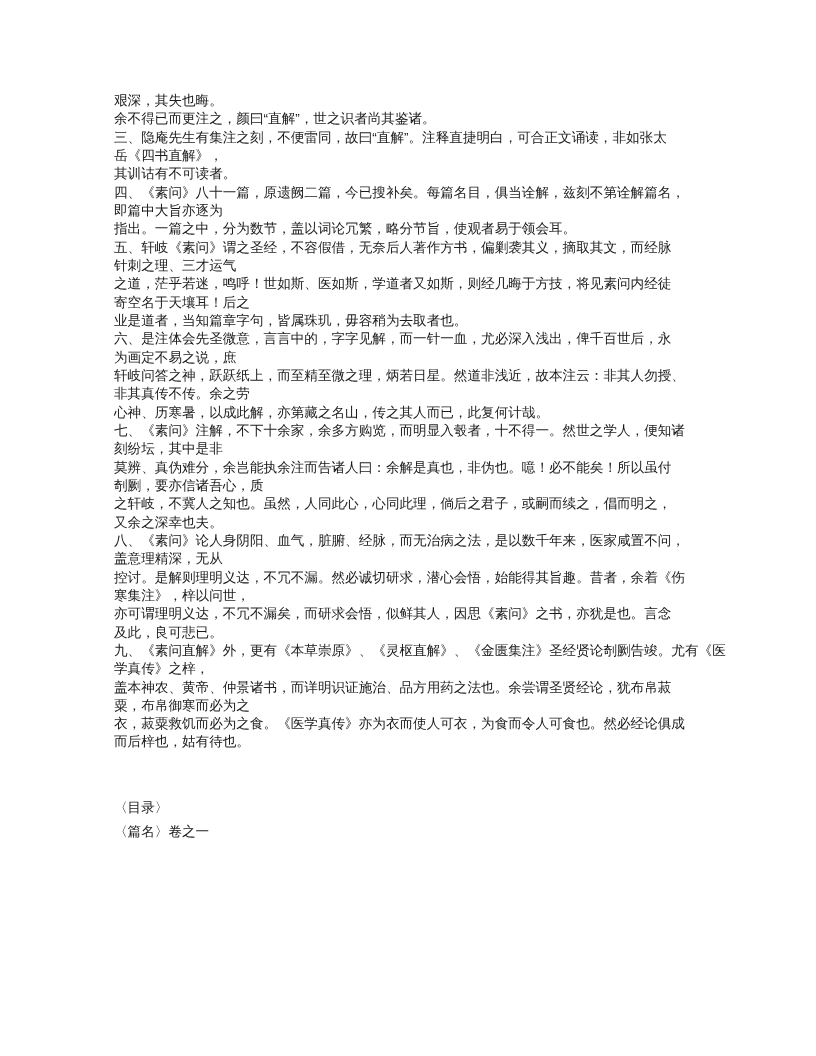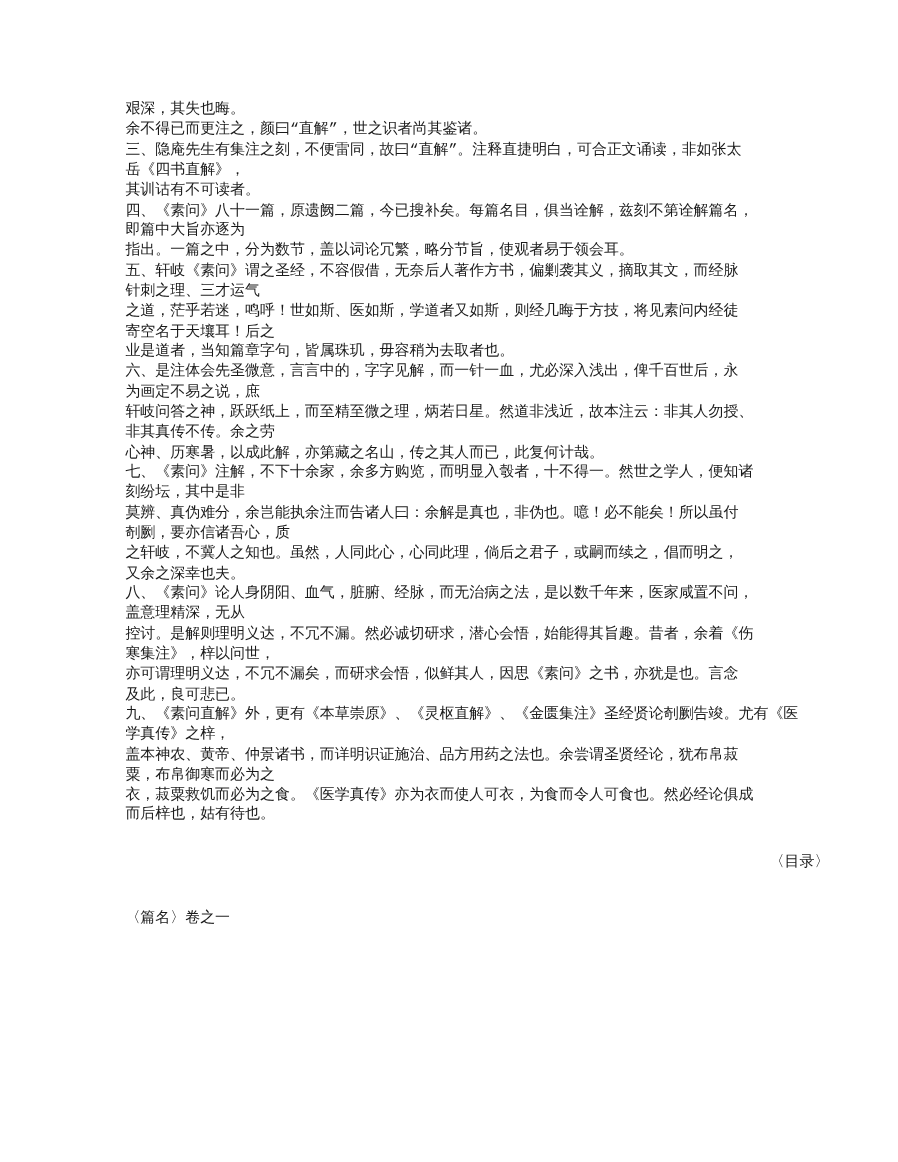--- a/index.html
+++ b/index.html
@@ -6,38 +6,38 @@
     margin: 0;
     padding: 0;
     background: #ffffff;
   }
   .page {
     position: relative;
     width: 816px;
     height: 1056px;
     background: #ffffff;
     overflow: hidden;
-    font-family: Liberation Mono, monospace;
+    font-family: Liberation Sans, sans-serif;
   }
   .doc {
     position: absolute;
     left: 114px;
     top: 92px;
     width: 640px;
     font-size: 13.6px;
     line-height: 18.33px;
     color: #1a1a1a;
     letter-spacing: 0;
   }
   .block {
     white-space: pre-line;
     margin: 0;
   }
-  .gap3 { margin-top: 24px; text-align: right; }
-  .gap1 { margin-top: 33px; }
+  .gap3 { margin-top: 47px; }
+  .gap1 { margin-top: 6px; }
 </style>
 </head>
 <body>
 
 <div class="page">
   <div class="doc">
     <div class="block">艰深，其失也晦。
 余不得已而更注之，颜曰“直解”，世之识者尚其鉴诸。
 三、隐庵先生有集注之刻，不便雷同，故曰“直解”。注释直捷明白，可合正文诵读，非如张太
 岳《四书直解》，

